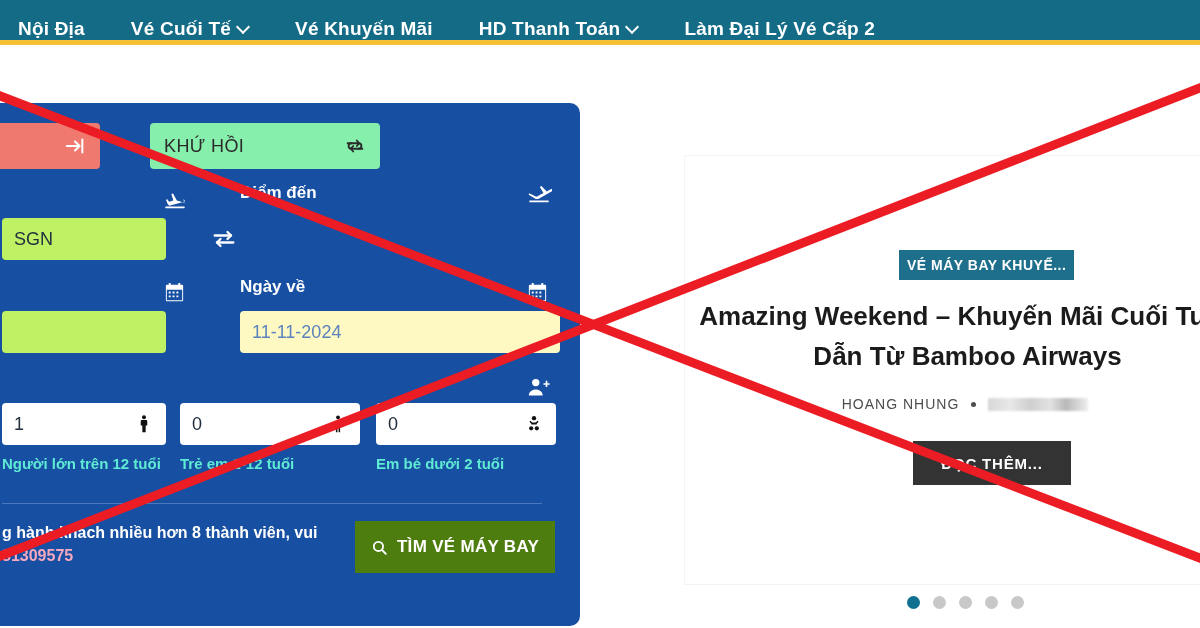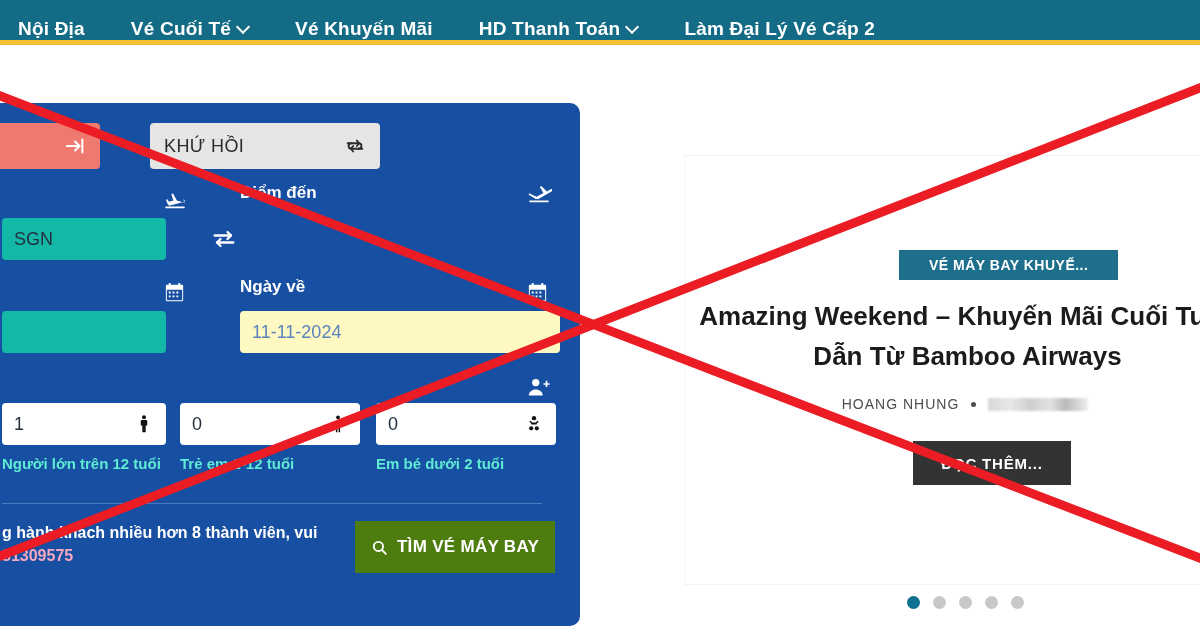--- a/index.html
+++ b/index.html
@@ -72,38 +72,38 @@
     background:#f0796f;
     border-radius:0 4px 4px 0;
     display:flex;align-items:center;justify-content:flex-end;
     padding-right:14px;box-sizing:border-box;
     color:#ffffff;font-weight:bold;font-size:17px;
     cursor:pointer;
   }
   .select-roundtrip{
     position:absolute;left:330px;top:0px;
     width:230px;height:46px;
-    background:#e5e5e5;
+    background:#86efac;
     border-radius:4px;
     display:flex;align-items:center;justify-content:space-between;
     padding:0 14px;box-sizing:border-box;
     color:#2b2b2b;font-size:18px;letter-spacing:.4px;
     cursor:pointer;
   }
 
   .field-label{
     position:absolute;
     color:#ffffff;font-size:17px;font-weight:bold;
   }
   .field-icon{
     position:absolute;color:#ffffff;
   }
   .text-input{
     position:absolute;
-    background:#14b8a6;
+    background:#bef264;
     border-radius:4px;
     height:42px;
     display:flex;align-items:center;
     padding:0 12px;box-sizing:border-box;
     color:#22303f;font-size:18px;
     cursor:text;
   }
   .text-input.disabled{
     background:#fef9c3;
     color:#5c83bd;
@@ -153,21 +153,21 @@
     width:560px;height:430px;
     background:#ffffff;
     border:1px solid #f4f4f4;
     box-sizing:border-box;
   }
   .tag{
     position:absolute;left:214px;top:94px;
     background:#1d6f8b;
     color:#ffffff;
     font-size:14px;font-weight:bold;letter-spacing:.5px;
-    padding:7px 30px;
+    padding:7px 8px;
     white-space:nowrap;
     cursor:pointer;
   }
   .article-title{
     position:absolute;left:10px;top:140px;width:545px;
     text-align:center;
     color:#1b1b1b;
     font-size:26px;font-weight:bold;line-height:1.55;
     cursor:pointer;
   }

